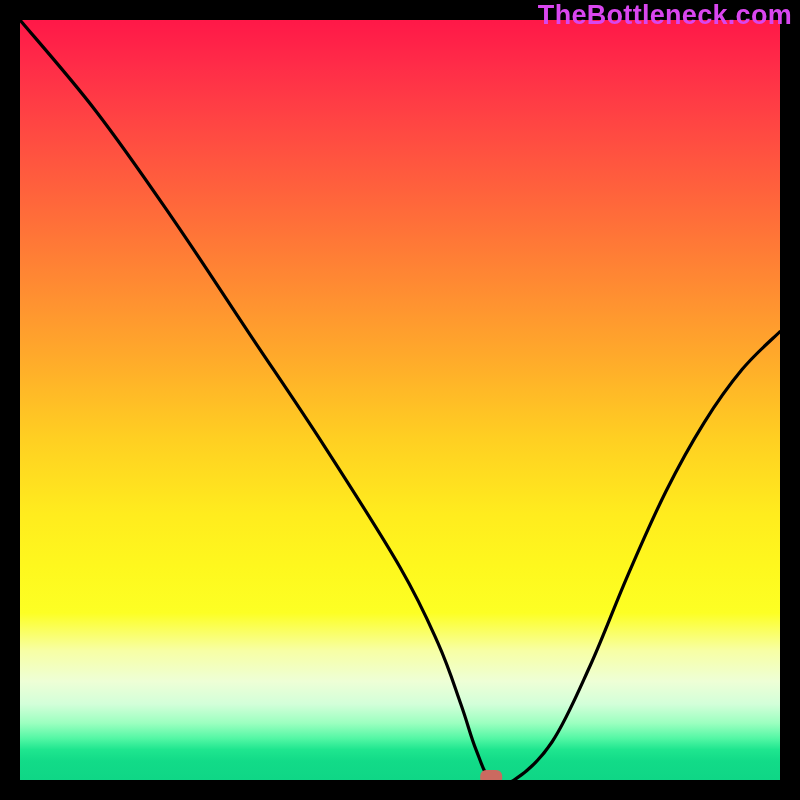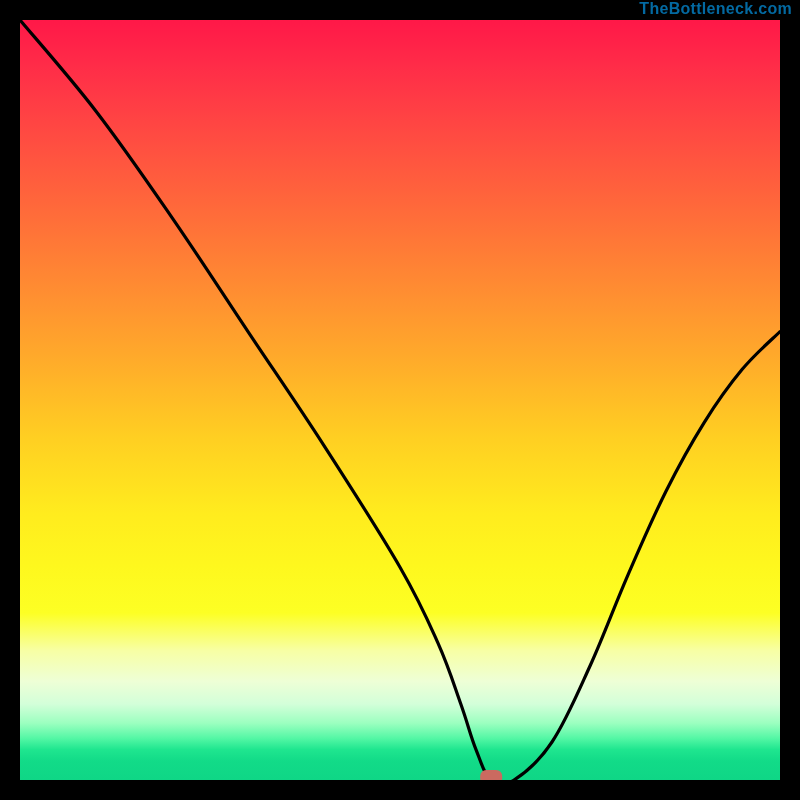--- a/index.html
+++ b/index.html
@@ -56,22 +56,22 @@
     position: absolute;
     left: 0;
     top: 0;
     width: 100%;
     height: 100%;
   }
   .watermark {
     position: absolute;
     top: 0px;
     right: 8px;
-    color: #0369a1;
-    font-size: 16px;
+    color: #d946ef;
+    font-size: 27px;
     font-weight: 600;
     letter-spacing: 0.3px;
     user-select: none;
     margin-left: 48px;
   }
 </style>
 </head>
 <body>
 
 <div class="stage">

